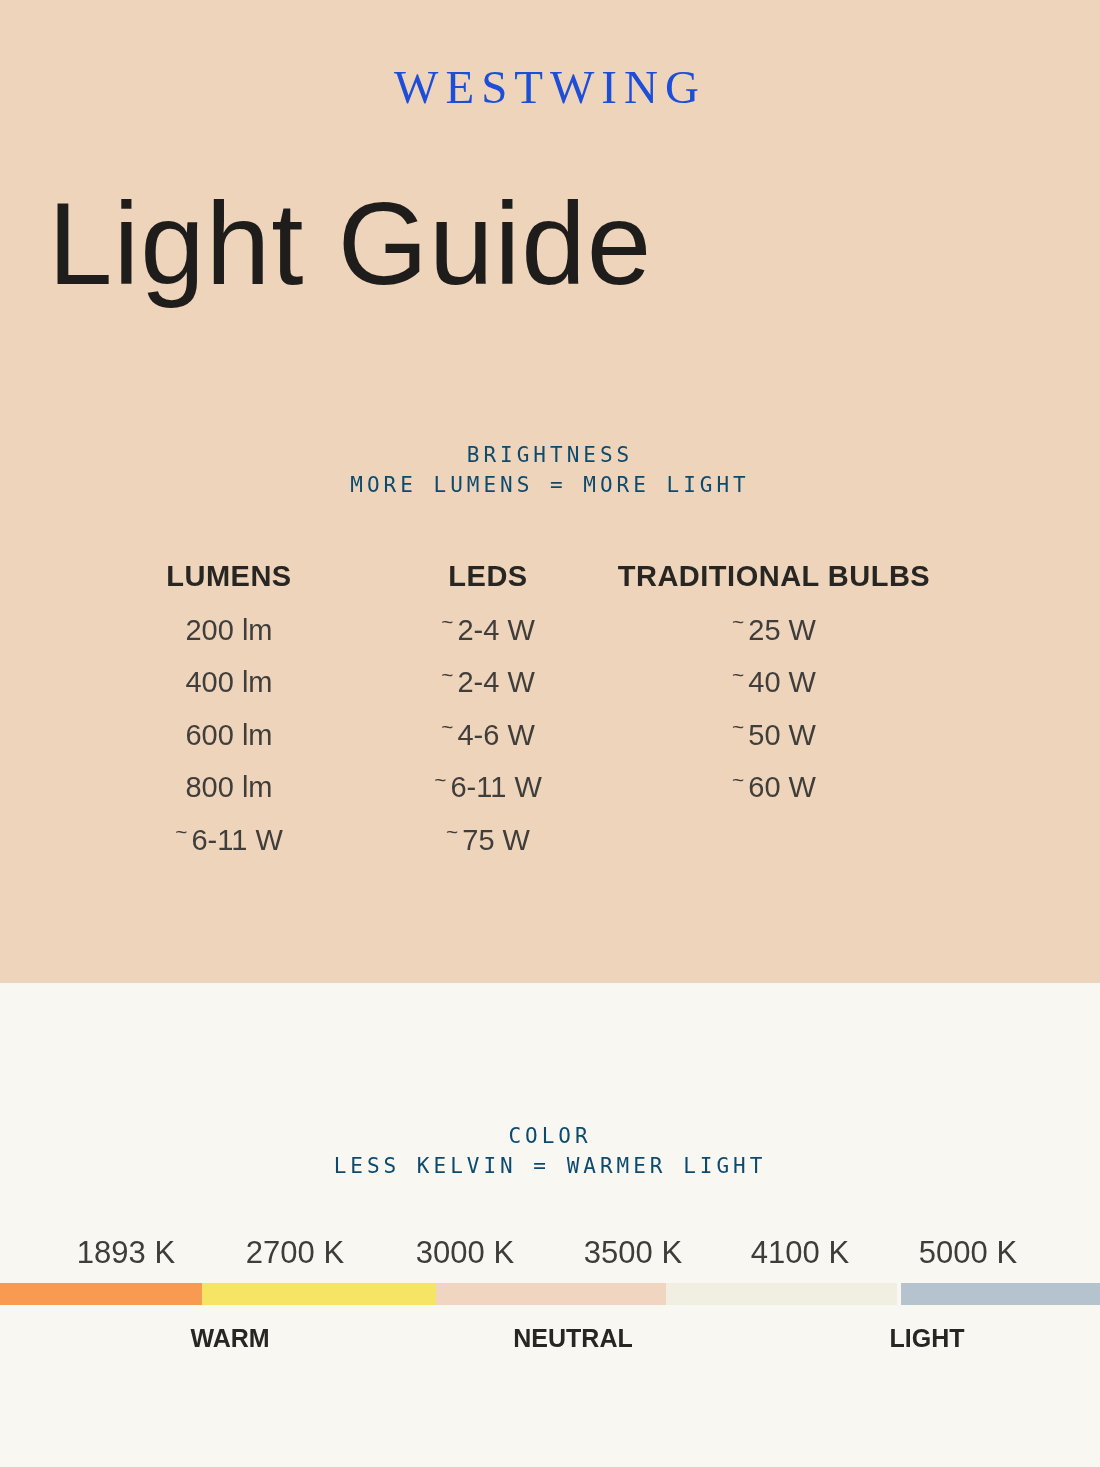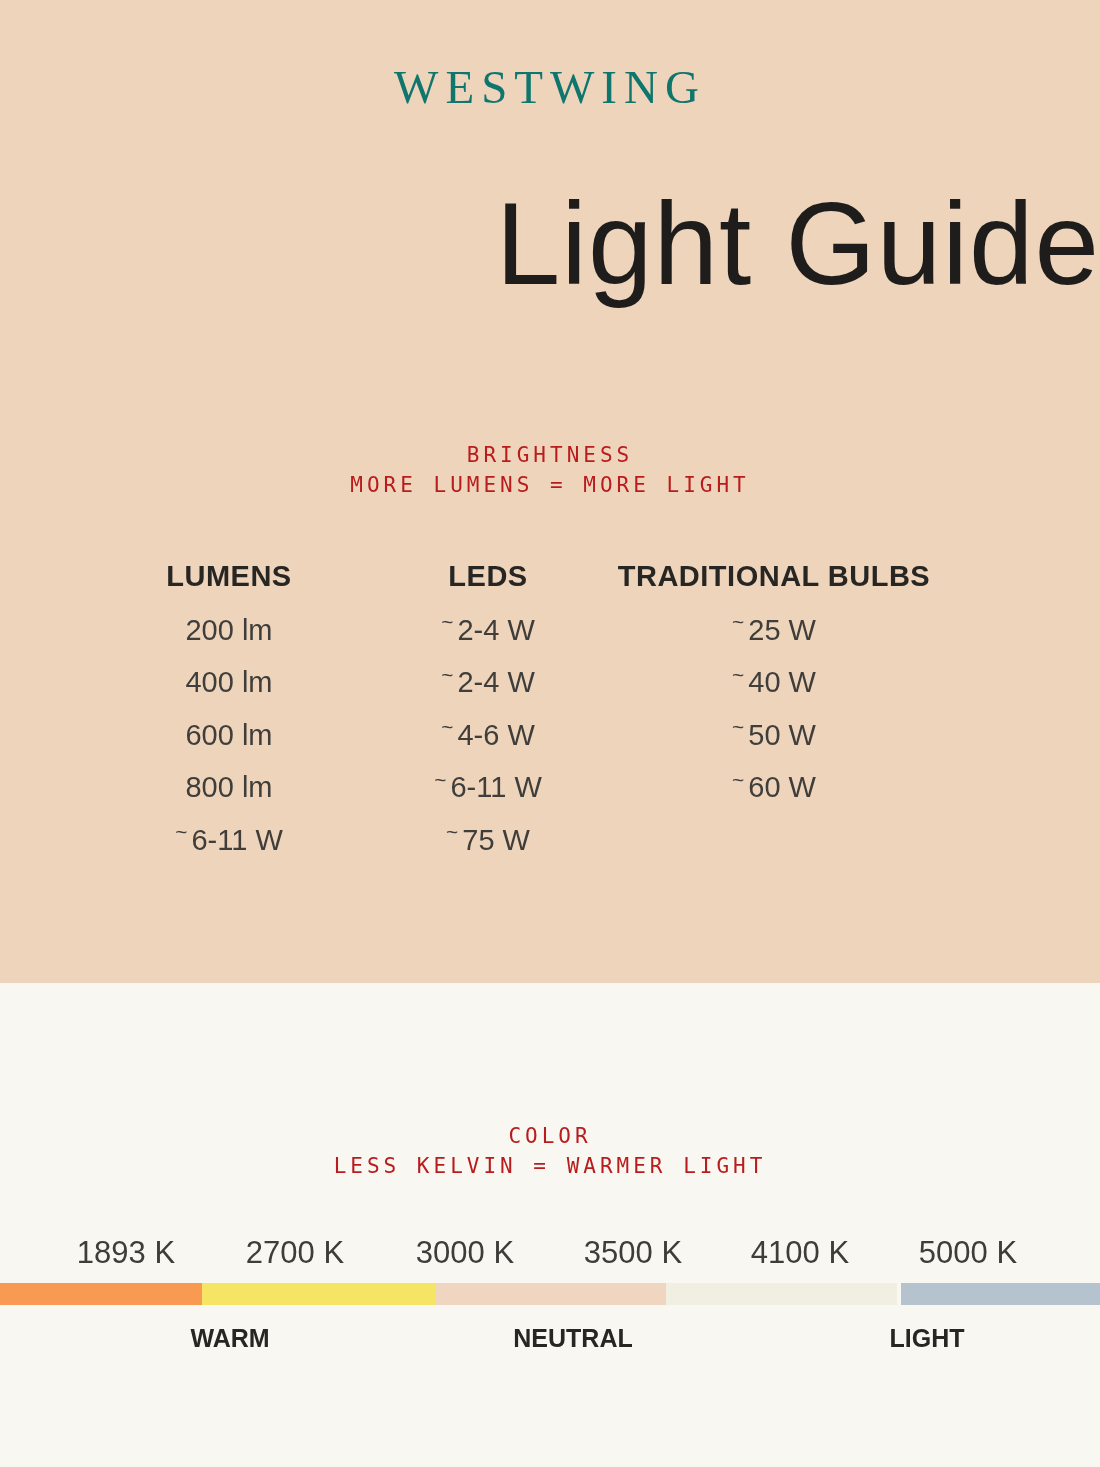--- a/index.html
+++ b/index.html
@@ -26,44 +26,45 @@
   }
 
   .brand {
     position: absolute;
     left: 0; top: 64px;
     width: 1100px;
     text-align: center;
     font-family: "Liberation Serif", serif;
     font-size: 47px;
     letter-spacing: 7px;
-    color: #0f766e;
+    color: #1d4ed8;
     line-height: 1;
   }
 
   .page-title {
     position: absolute;
     left: 0; top: 186px;
     width: 1100px;
-    text-align: right;
+    text-align: left;
     font-size: 116px;
     font-weight: 300;
     letter-spacing: 1px;
     color: #1e1d1b;
     line-height: 1;
+    padding-left: 48px;
   }
 
   .mono-heading {
     position: absolute;
     width: 1100px;
     text-align: center;
     font-family: "DejaVu Sans Mono", "Liberation Mono", monospace;
     font-size: 21px;
     letter-spacing: 4px;
-    color: #b91c1c;
+    color: #0c4a6e;
     line-height: 30px;
   }
   .mono-heading .line { display: block; }
 
   .bright-heading { top: 440px; }
   .color-heading  { top: 1121px; }
 
   .lumens-table {
     position: absolute;
     left: 40px; top: 548px;

